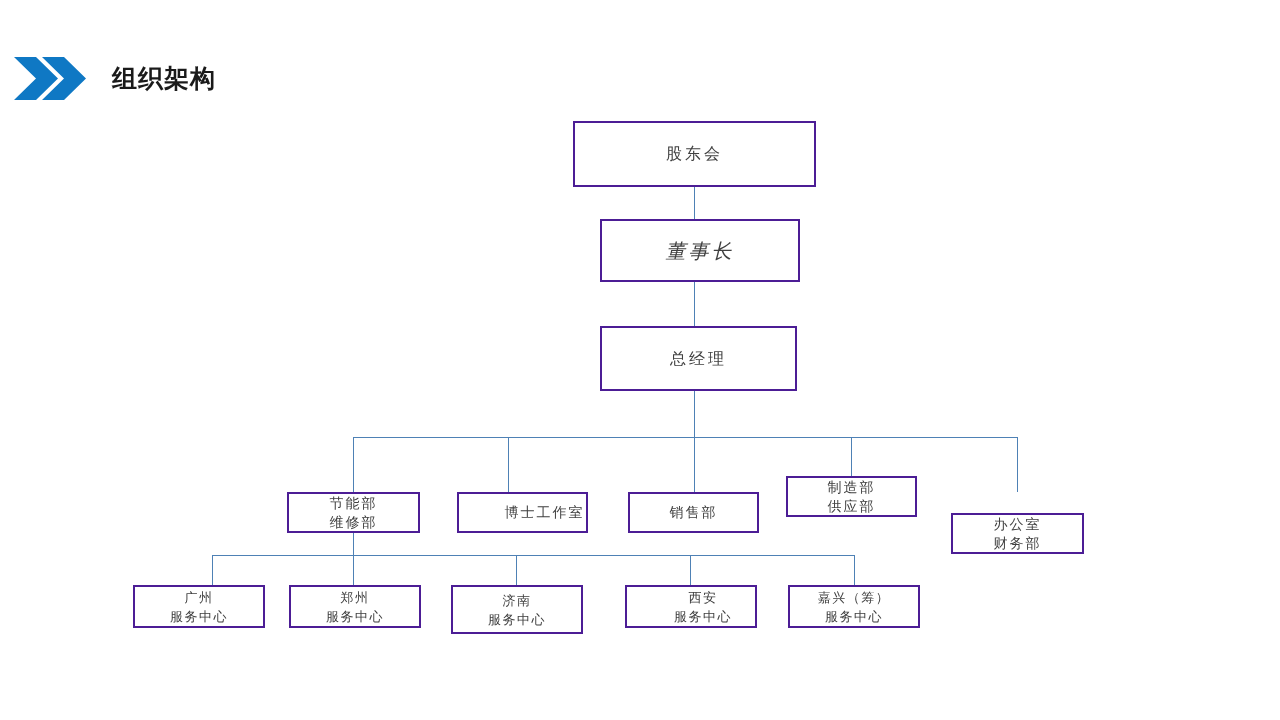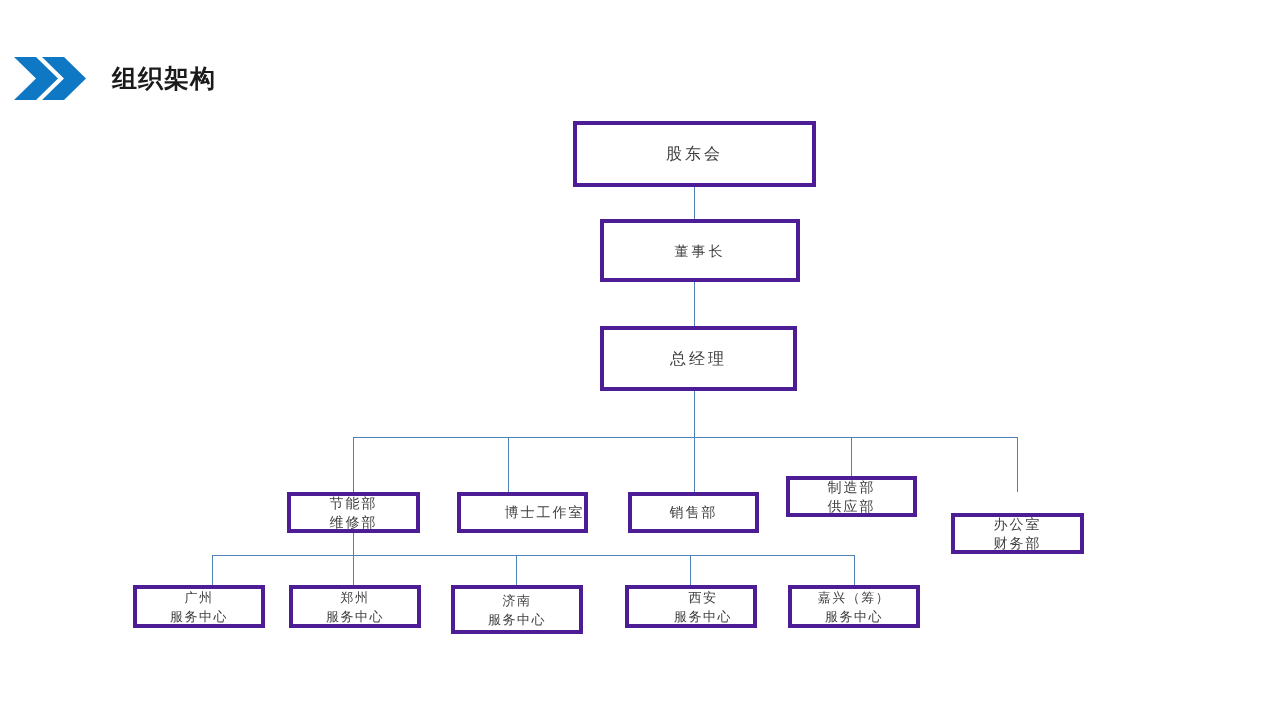--- a/index.html
+++ b/index.html
@@ -47,37 +47,37 @@
     position: absolute;
     left: 0;
     top: 0;
     width: 1280px;
     height: 720px;
   }
 
   .node {
     position: absolute;
     box-sizing: border-box;
-    border: 4px solid #4c1d95;
+    border: 2px solid #4c1d95;
     background: #ffffff;
     display: flex;
     flex-direction: column;
     align-items: center;
     justify-content: center;
     color: #404040;
     font-size: 15px;
     line-height: 20px;
     letter-spacing: 2.5px;
     text-align: center;
     white-space: nowrap;
   }
   .node .line2 { display: block; }
 
   .node.level1 { font-size: 16px; letter-spacing: 3px; }
-  .node.level2 { font-size: 14px; letter-spacing: 3px; }
+  .node.level2 { font-size: 20px; letter-spacing: 3px; font-style: italic; }
   .node.level3 { font-size: 16px; letter-spacing: 3px; }
   .node.dept   { font-size: 14px; letter-spacing: 2px; line-height: 19px; }
   .node.center { font-size: 13px; letter-spacing: 1.5px; line-height: 19px; }
 
   .connector {
     position: absolute;
     background: #4E81B5;
   }
   .connector.v { width: 1px; }
   .connector.h { height: 1px; }

